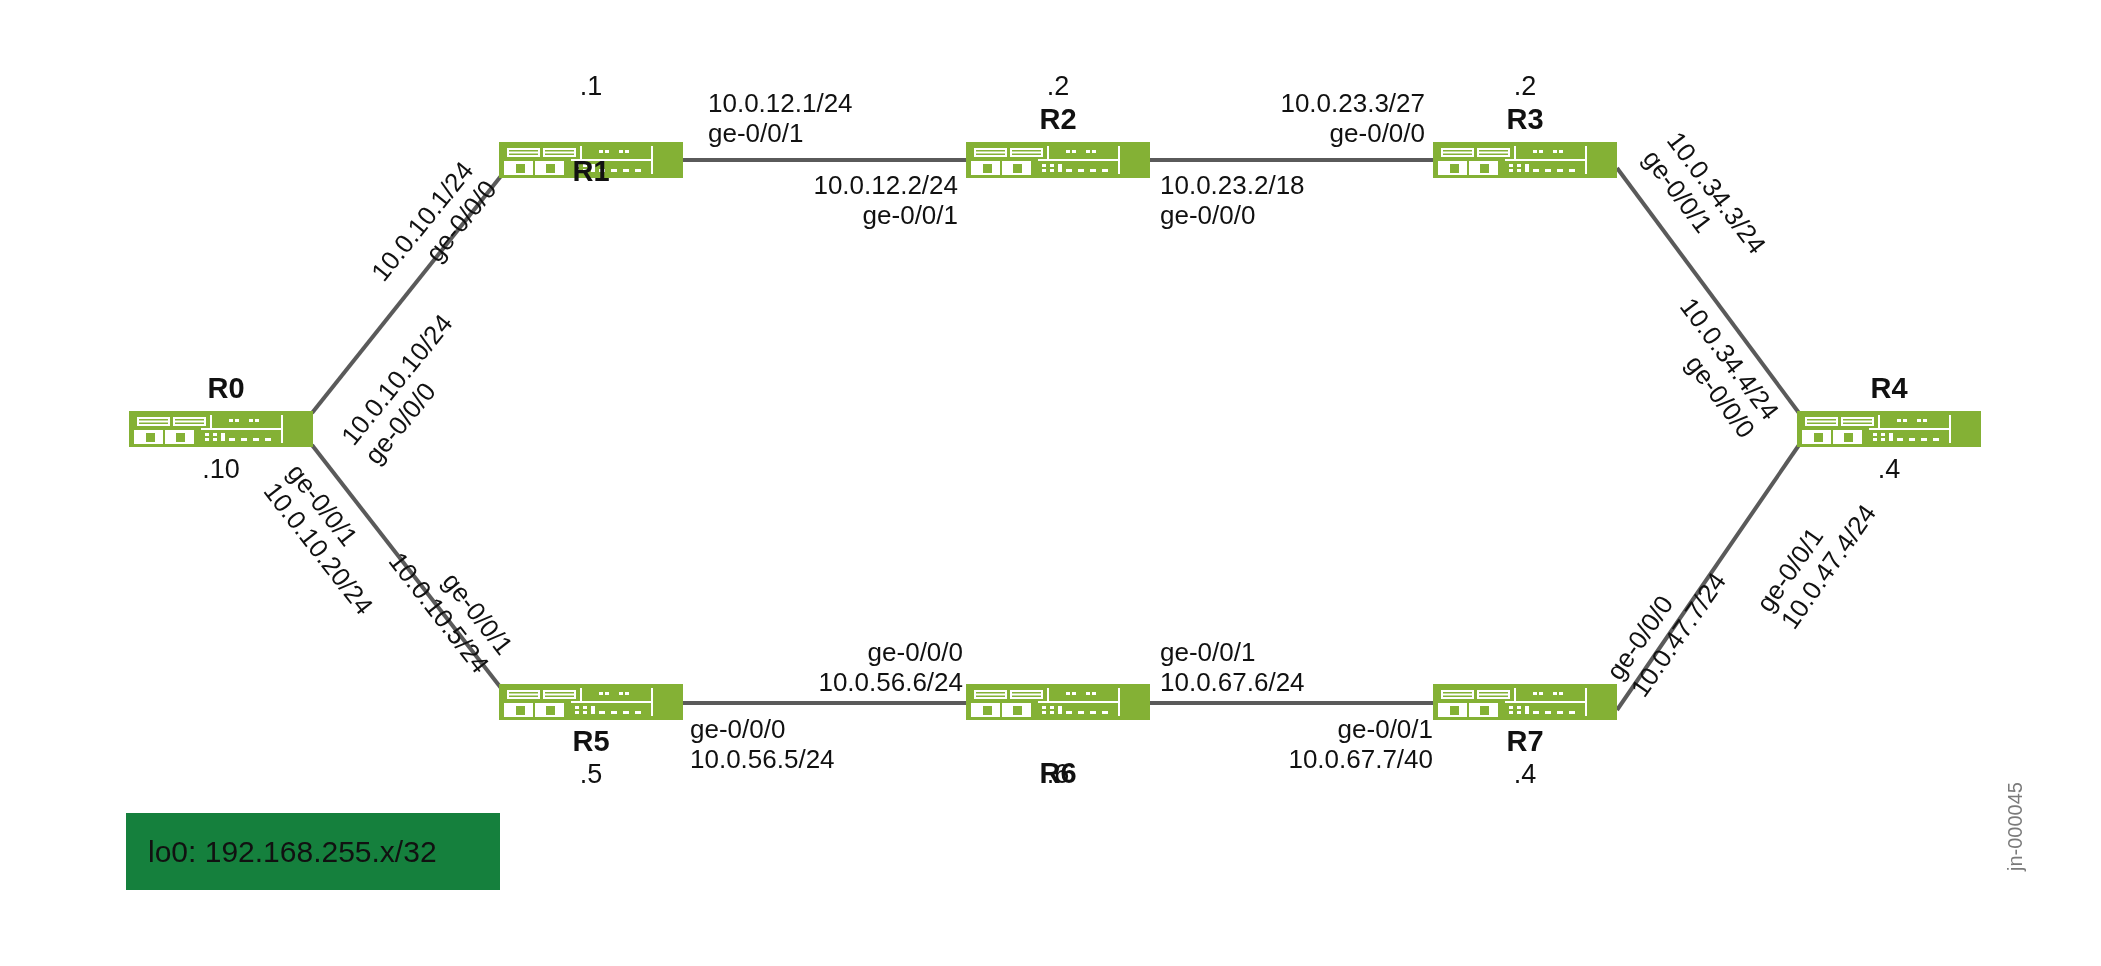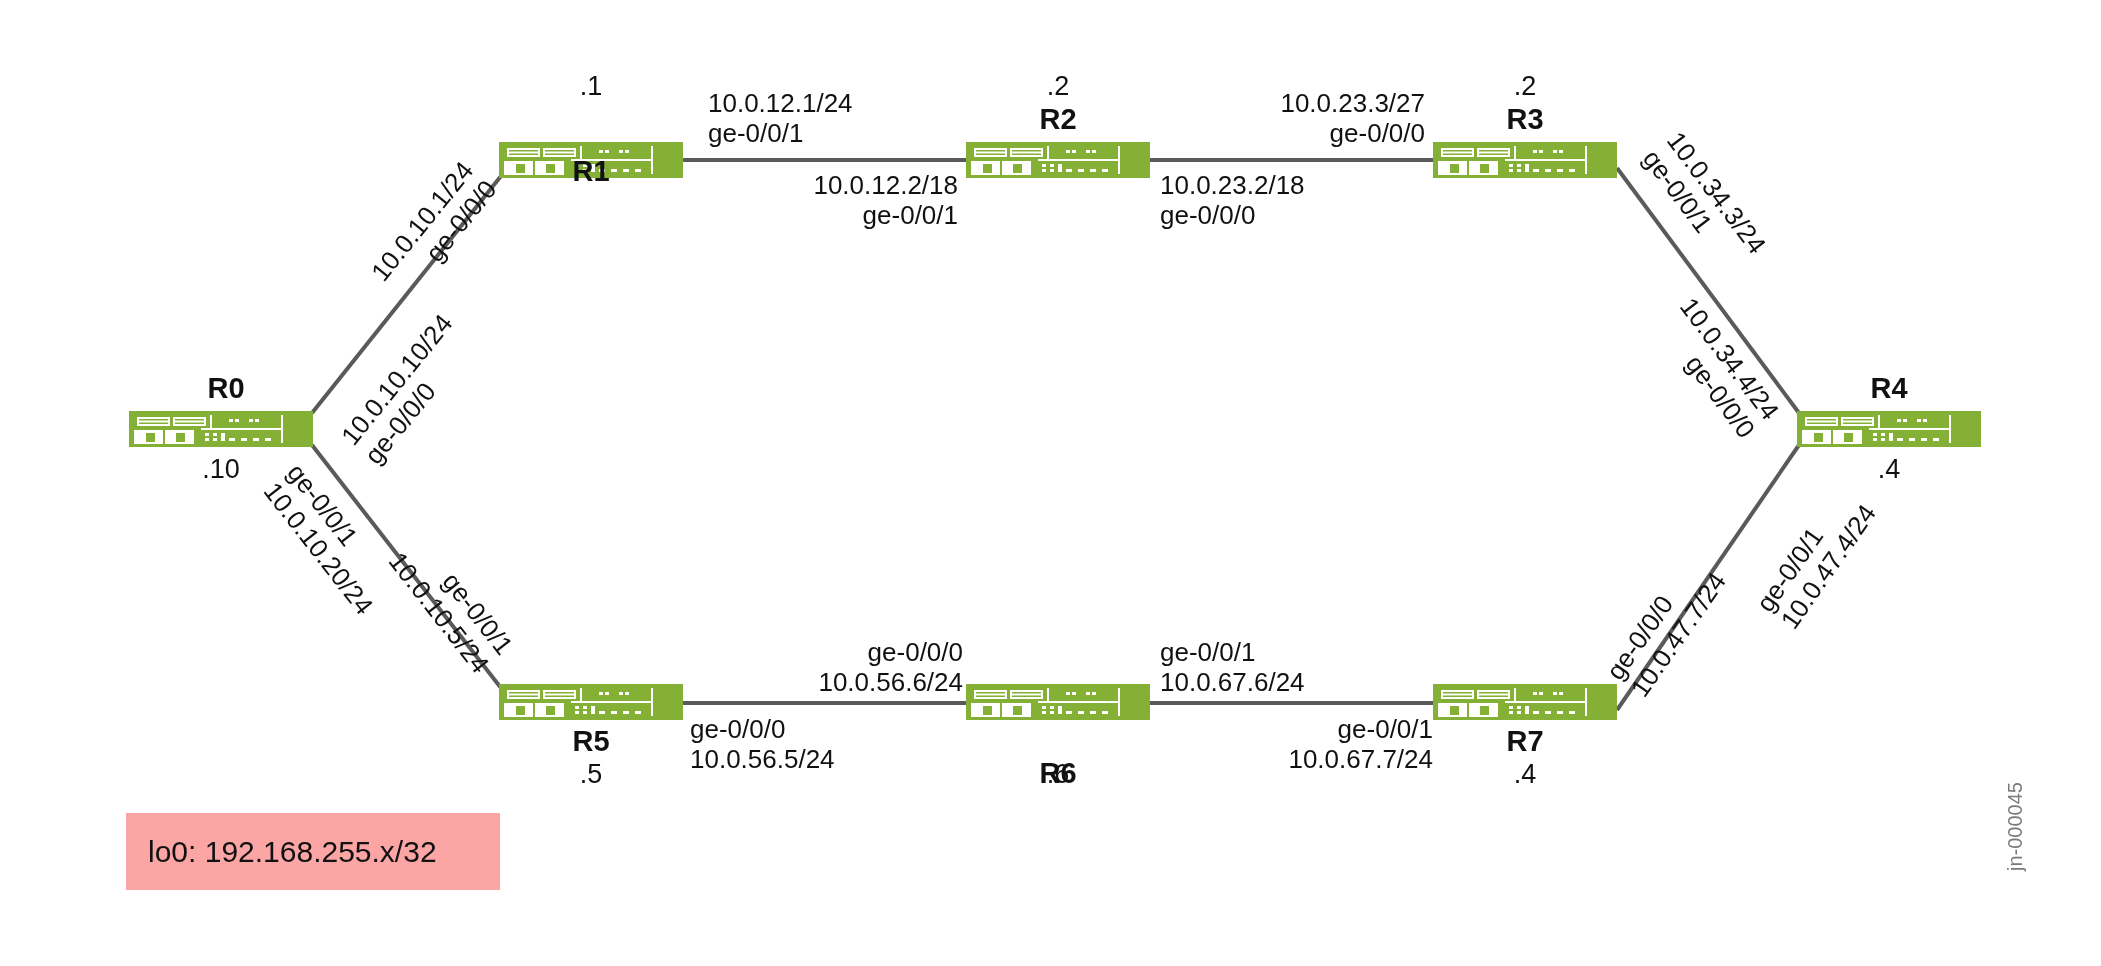--- a/index.html
+++ b/index.html
@@ -8,21 +8,21 @@
   #links { position:absolute; left:0; top:0; width:2101px; height:966px; }
   .router { position:absolute; width:184px; height:36px; background:#84b135; }
   .router svg { position:absolute; left:0; top:0; }
   .rname { position:absolute; width:184px; text-align:center; font-weight:bold; font-size:29px; line-height:30px; }
   .rip { position:absolute; width:184px; text-align:center; font-size:27px; line-height:28px; }
   .lbl { position:absolute; font-size:26px; line-height:30px; white-space:nowrap; }
   .lbl.r { text-align:right; }
   .rot { position:absolute; font-size:26px; line-height:30px; white-space:nowrap; transform-origin:0 0; }
   .rot div { white-space:nowrap; }
   .rot.ra div { text-align:right; }
-  .legend { position:absolute; left:126px; top:813px; width:374px; height:77px; background:#fca5a5;
+  .legend { position:absolute; left:126px; top:813px; width:374px; height:77px; background:#15803d;
             font-size:30px; line-height:77px; padding-left:22px; box-sizing:border-box; }
   .docid { position:absolute; left:1950px; top:815px; width:130px; transform:rotate(-90deg);
            transform-origin:center center; font-size:20px; color:#7a7a7a; text-align:center; }
 </style>
 </head>
 <body>
 
 <svg id="links" viewBox="0 0 2101 966">
   <g stroke="#5a5a5a" stroke-width="4" fill="none">
     <line x1="312" y1="413" x2="501" y2="176"></line>
@@ -330,21 +330,21 @@
   </svg>
 </div>
 <div class="rname" style="left:1433px; top:726px;">R7</div>
 <div class="rip" style="left:1433px; top:760px;">.4</div>
 
 <div class="lbl" style="left:708px; top:88px;">
   <div>10.0.12.1/24</div>
   <div>ge-0/0/1</div>
 </div>
 <div class="lbl r" style="right:1143px; top:170px;">
-  <div>10.0.12.2/18</div>
+  <div>10.0.12.2/24</div>
   <div>ge-0/0/1</div>
 </div>
 
 <div class="lbl" style="left:1160px; top:170px;">
   <div>10.0.23.2/18</div>
   <div>ge-0/0/0</div>
 </div>
 <div class="lbl r" style="right:676px; top:88px;">
   <div>10.0.23.3/27</div>
   <div>ge-0/0/0</div>
@@ -358,21 +358,21 @@
   <div>ge-0/0/0</div>
   <div>10.0.56.6/24</div>
 </div>
 
 <div class="lbl" style="left:1160px; top:637px;">
   <div>ge-0/0/1</div>
   <div>10.0.67.6/24</div>
 </div>
 <div class="lbl r" style="right:668px; top:714px;">
   <div>ge-0/0/1</div>
-  <div>10.0.67.7/24</div>
+  <div>10.0.67.7/40</div>
 </div>
 
 <div class="rot ra" style="left:365px; top:268px; transform:rotate(-51deg);">
   <div>10.0.10.1/24</div>
   <div>ge-0/0/0</div>
 </div>
 <div class="rot" style="left:335px; top:432px; transform:rotate(-51deg);">
   <div>10.0.10.10/24</div>
   <div>ge-0/0/0</div>
 </div>

